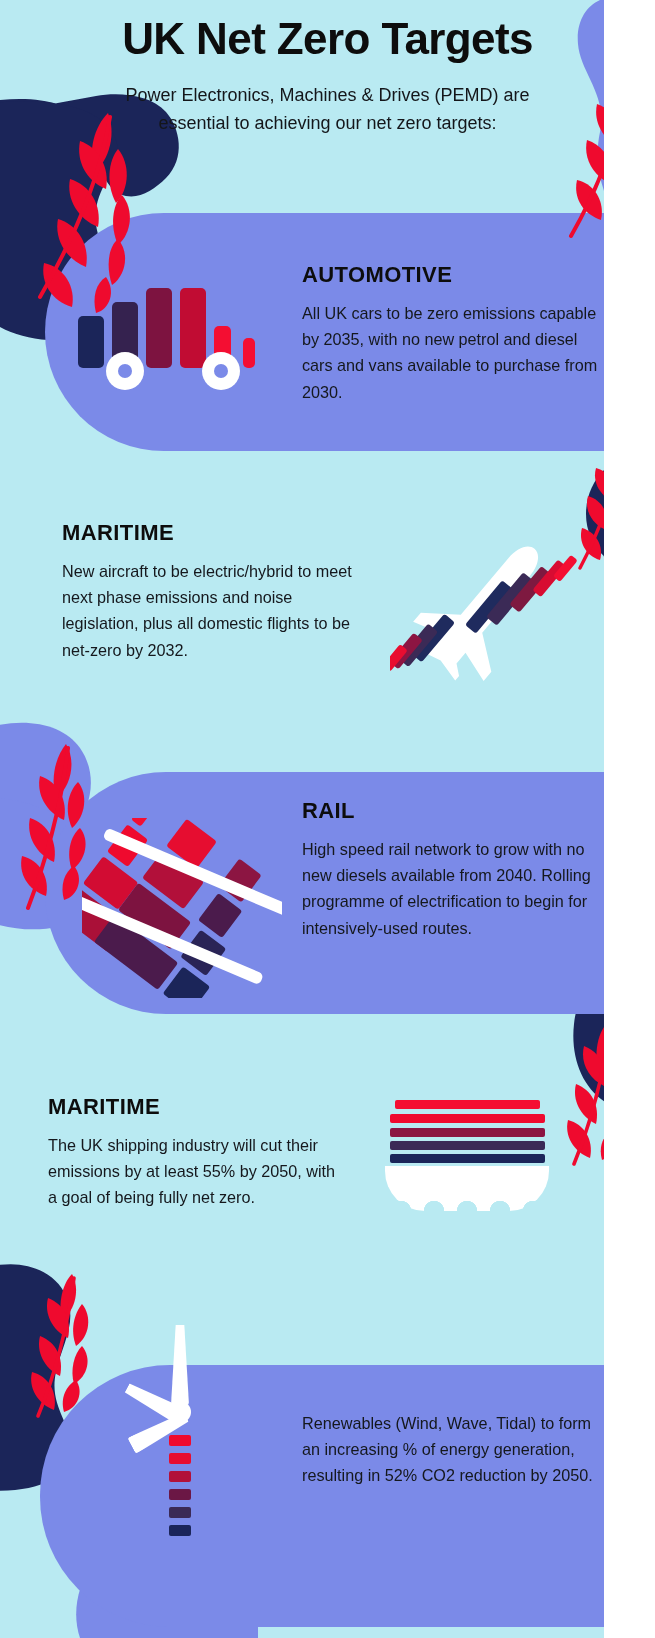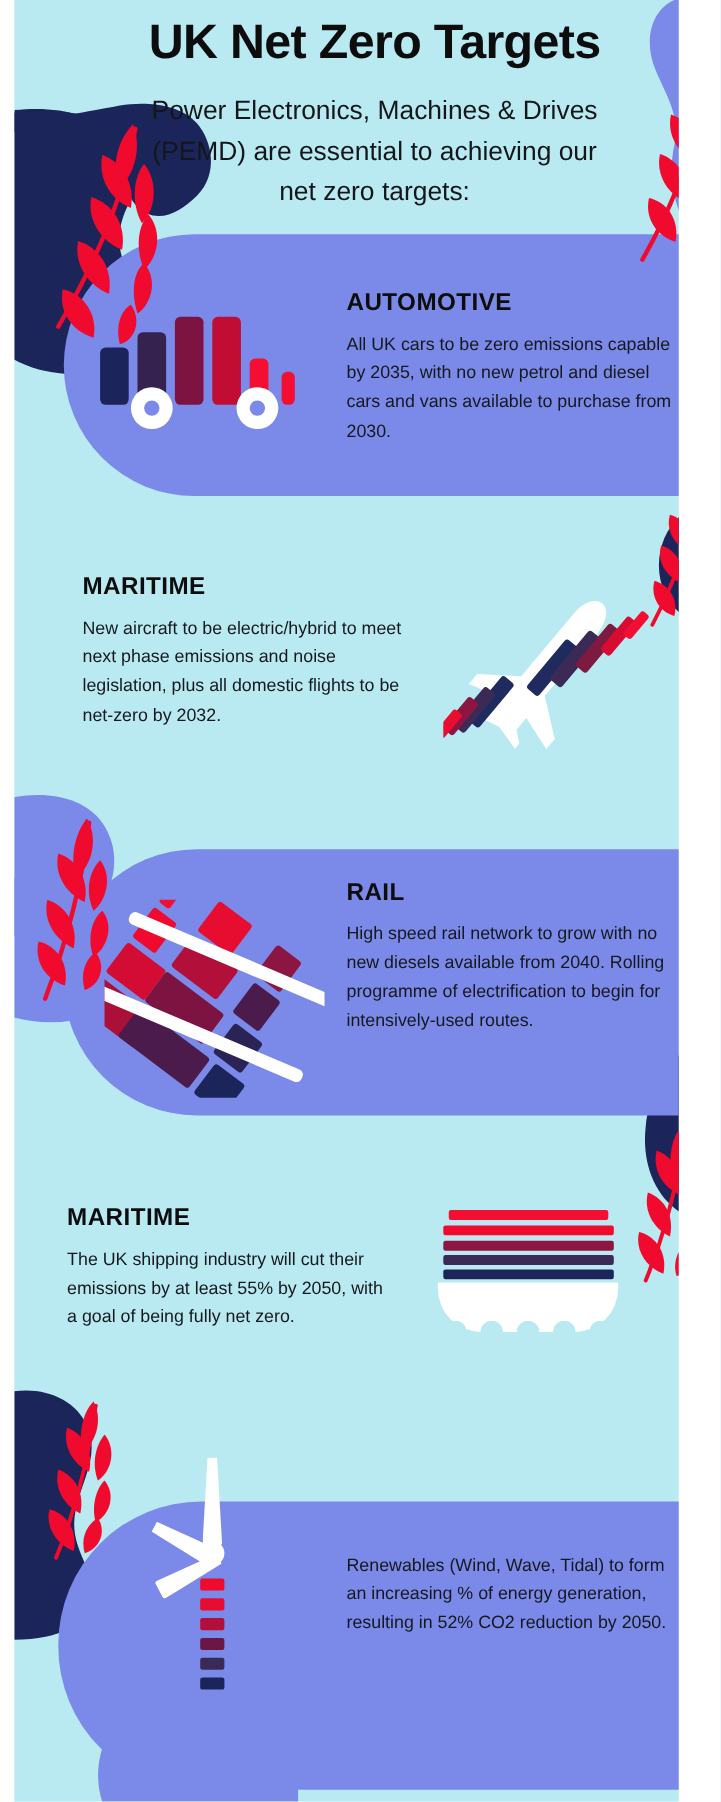--- a/index.html
+++ b/index.html
@@ -4,42 +4,41 @@
 <style>
   * { margin:0; padding:0; box-sizing:border-box; }
   html,body { background:#ffffff; }
   body { font-family:"Liberation Sans", sans-serif; }
 
   #poster {
     position:relative;
     width:604px; height:1638px;
     background:#b9eaf2;
     overflow:hidden;
-    margin-left:13px;
   }
 
   
   .blob { position:absolute; pointer-events:none; }
 
   
   .header { position:absolute; top:0; left:0; width:655px; z-index:5; }
   .title {
     text-align:center;
     font-size:44px;
     font-weight:800;
     letter-spacing:-0.6px;
     color:#0d0d0d;
     margin-top:14px;
     font-family:"Liberation Sans", sans-serif;
   }
   .subtitle {
     margin:18px auto 0;
     width:430px;
     text-align:center;
-    font-size:24px;
+    font-size:18px;
     line-height:1.55;
     color:#14161a;
   }
 
   
   .card {
     position:absolute;
     background:#7b8ae8;
     z-index:3;
   }

